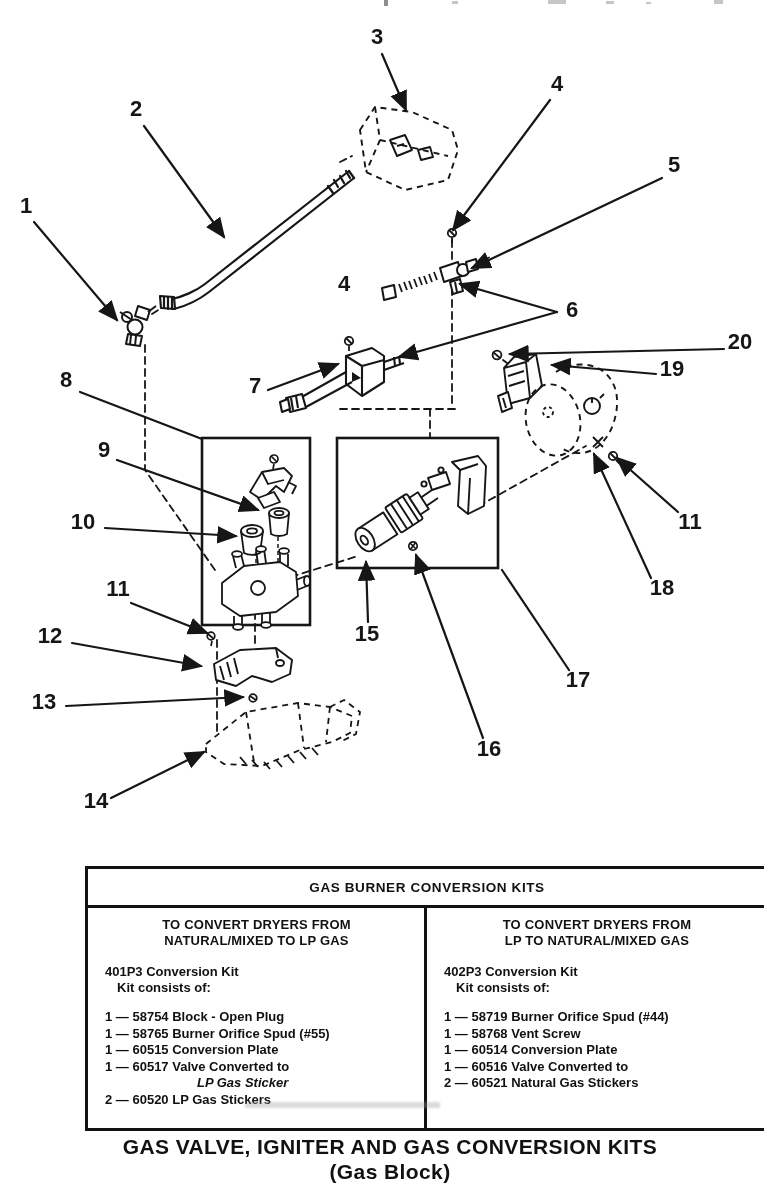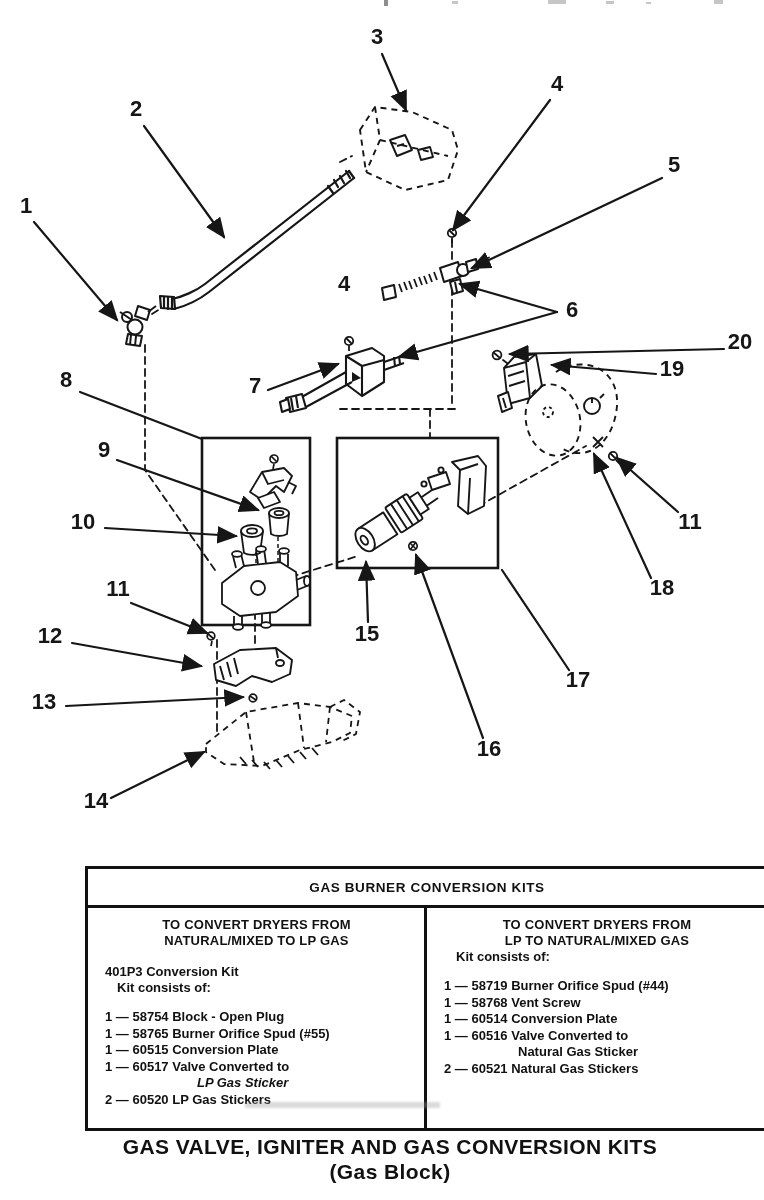--- a/index.html
+++ b/index.html
@@ -303,27 +303,27 @@
           <div class="item-line">1 — 60517 Valve Converted to</div>
           <div class="item-line cont-l">LP Gas Sticker</div>
           <div class="item-line">2 — 60520 LP Gas Stickers</div>
         </div>
       </div>
       <div class="col">
         <div class="col-head">
           <div>TO CONVERT DRYERS FROM</div>
           <div>LP TO NATURAL/MIXED GAS</div>
         </div>
+        <div class="kit-name">402P3 Conversion Kit</div>
         <div class="kit-intro">Kit consists of:</div>
         <div class="items">
           <div class="item-line">1 — 58719 Burner Orifice Spud (#44)</div>
           <div class="item-line">1 — 58768 Vent Screw</div>
           <div class="item-line">1 — 60514 Conversion Plate</div>
           <div class="item-line">1 — 60516 Valve Converted to</div>
-          <div class="item-line cont-r">Natural Gas Sticker</div>
           <div class="item-line">2 — 60521 Natural Gas Stickers</div>
         </div>
       </div>
     </div>
   </div>
 
   <div class="smudge"></div>
 
   <div class="caption">
     <div>GAS VALVE, IGNITER AND GAS CONVERSION KITS</div>

